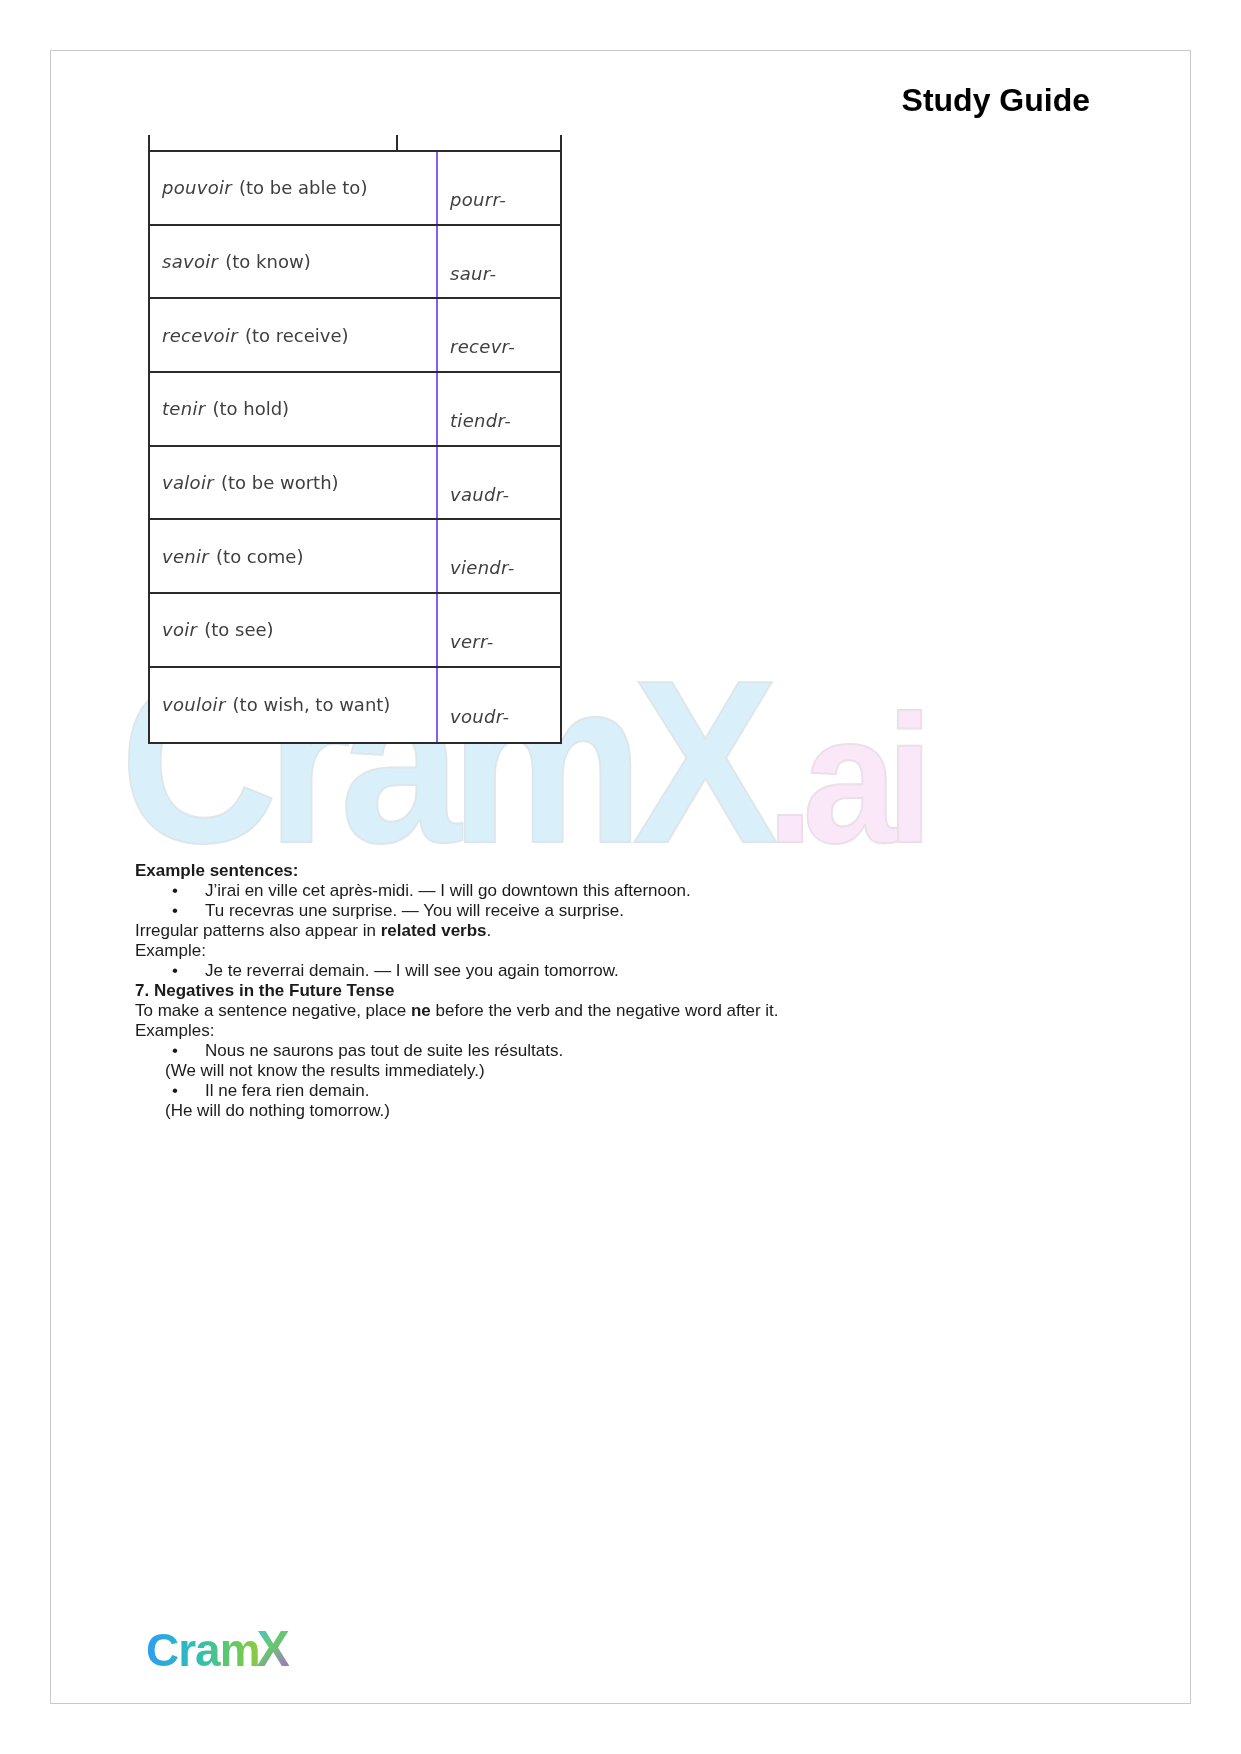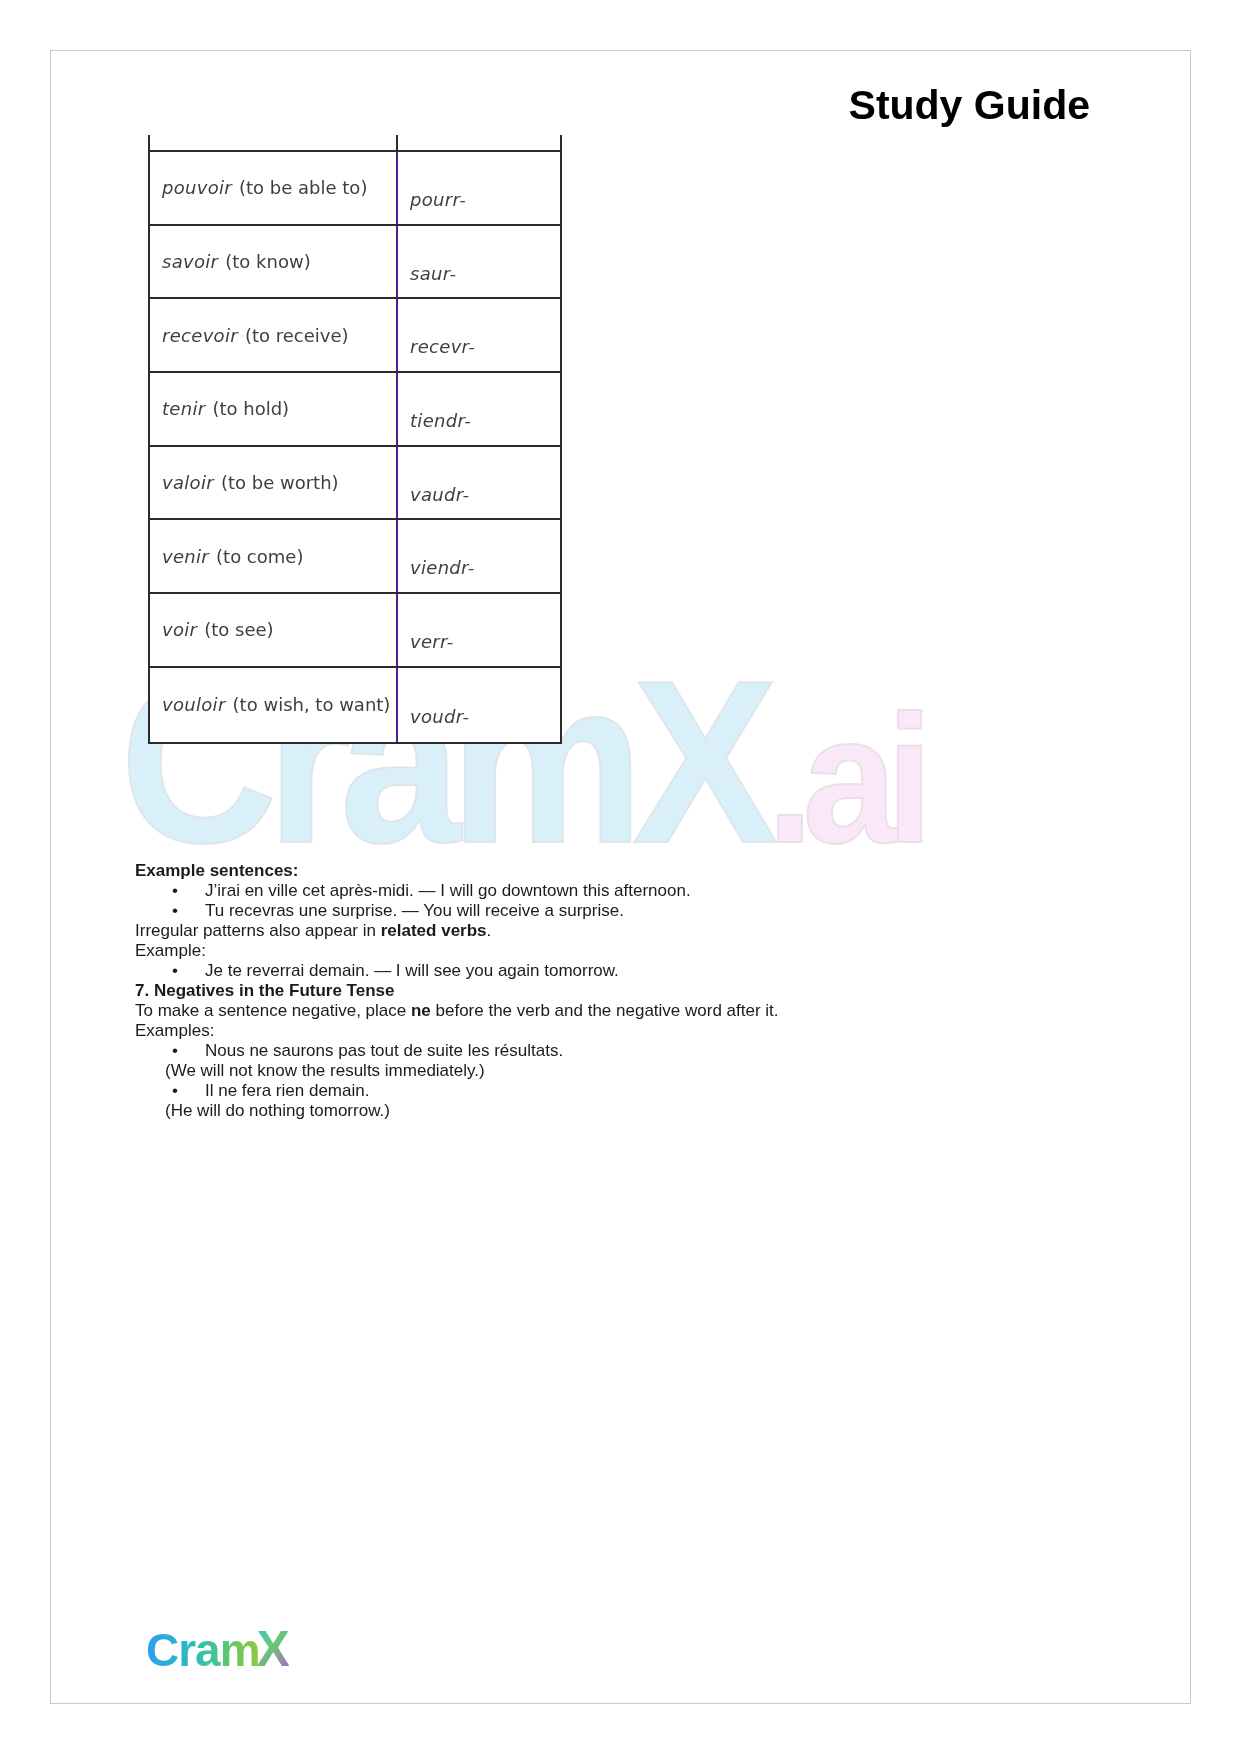--- a/index.html
+++ b/index.html
@@ -7,21 +7,21 @@
     width:1241px;height:1754px;position:relative;background:#ffffff;
     font-family:"Liberation Sans",sans-serif;color:#1b1b1b;overflow:hidden;
   }
   .sheet{
     position:absolute;left:50px;top:50px;width:1139px;height:1652px;
     border:1px solid #c9c9c9;background:#ffffff;
   }
   
   .doc-title{
     position:absolute;top:82px;right:151px;
-    font-size:41px;font-weight:bold;color:#000;letter-spacing:0;
+    font-size:32px;font-weight:bold;color:#000;letter-spacing:0;
     z-index:3;
   }
   
   .watermark{
     position:absolute;left:120px;top:646px;z-index:1;
     font-size:232px;font-weight:bold;line-height:1;letter-spacing:-12px;
     transform:scaleX(.94);transform-origin:left top;
     white-space:nowrap;user-select:none;
   }
   .wm-blue{color:#d9f0fb;-webkit-text-stroke:2px #dde6ea;}
@@ -32,21 +32,21 @@
     background:#fff;border:2px solid #2b2b2b;box-sizing:border-box;
     font-family:"DejaVu Sans",sans-serif;color:#3f3f3f;font-size:18px;
   }
   .scan-table .tick{position:absolute;top:-17px;width:2px;height:17px;background:#2b2b2b;}
   .tick-left{left:-2px;}
   .tick-mid{left:246px;}
   .tick-right{right:-2px;}
   .t-row{display:flex;height:73.7px;border-bottom:2px solid #2b2b2b;box-sizing:border-box;}
   .t-row:last-child{border-bottom:none;}
   .t-cell{display:flex;align-items:center;box-sizing:border-box;padding-left:12px;padding-right:4px;}
-  .t-verb-cell{width:248px;border-right:2px solid #4c1d95;}
+  .t-verb-cell{width:288px;border-right:2px solid #8b5cf6;}
   .t-stem-cell{flex:1;margin-top:23px;}
   .t-verb,.t-stem{font-style:italic;letter-spacing:.3px;}
   .t-gloss{font-style:normal;margin-left:7px;white-space:nowrap;}
   
   .copy{
     position:absolute;left:135px;top:835px;width:940px;z-index:2;
     font-size:17px;line-height:20px;margin-top:26px;
   }
   .copy .blk{margin:0;}
   .h-bold{font-weight:bold;}

